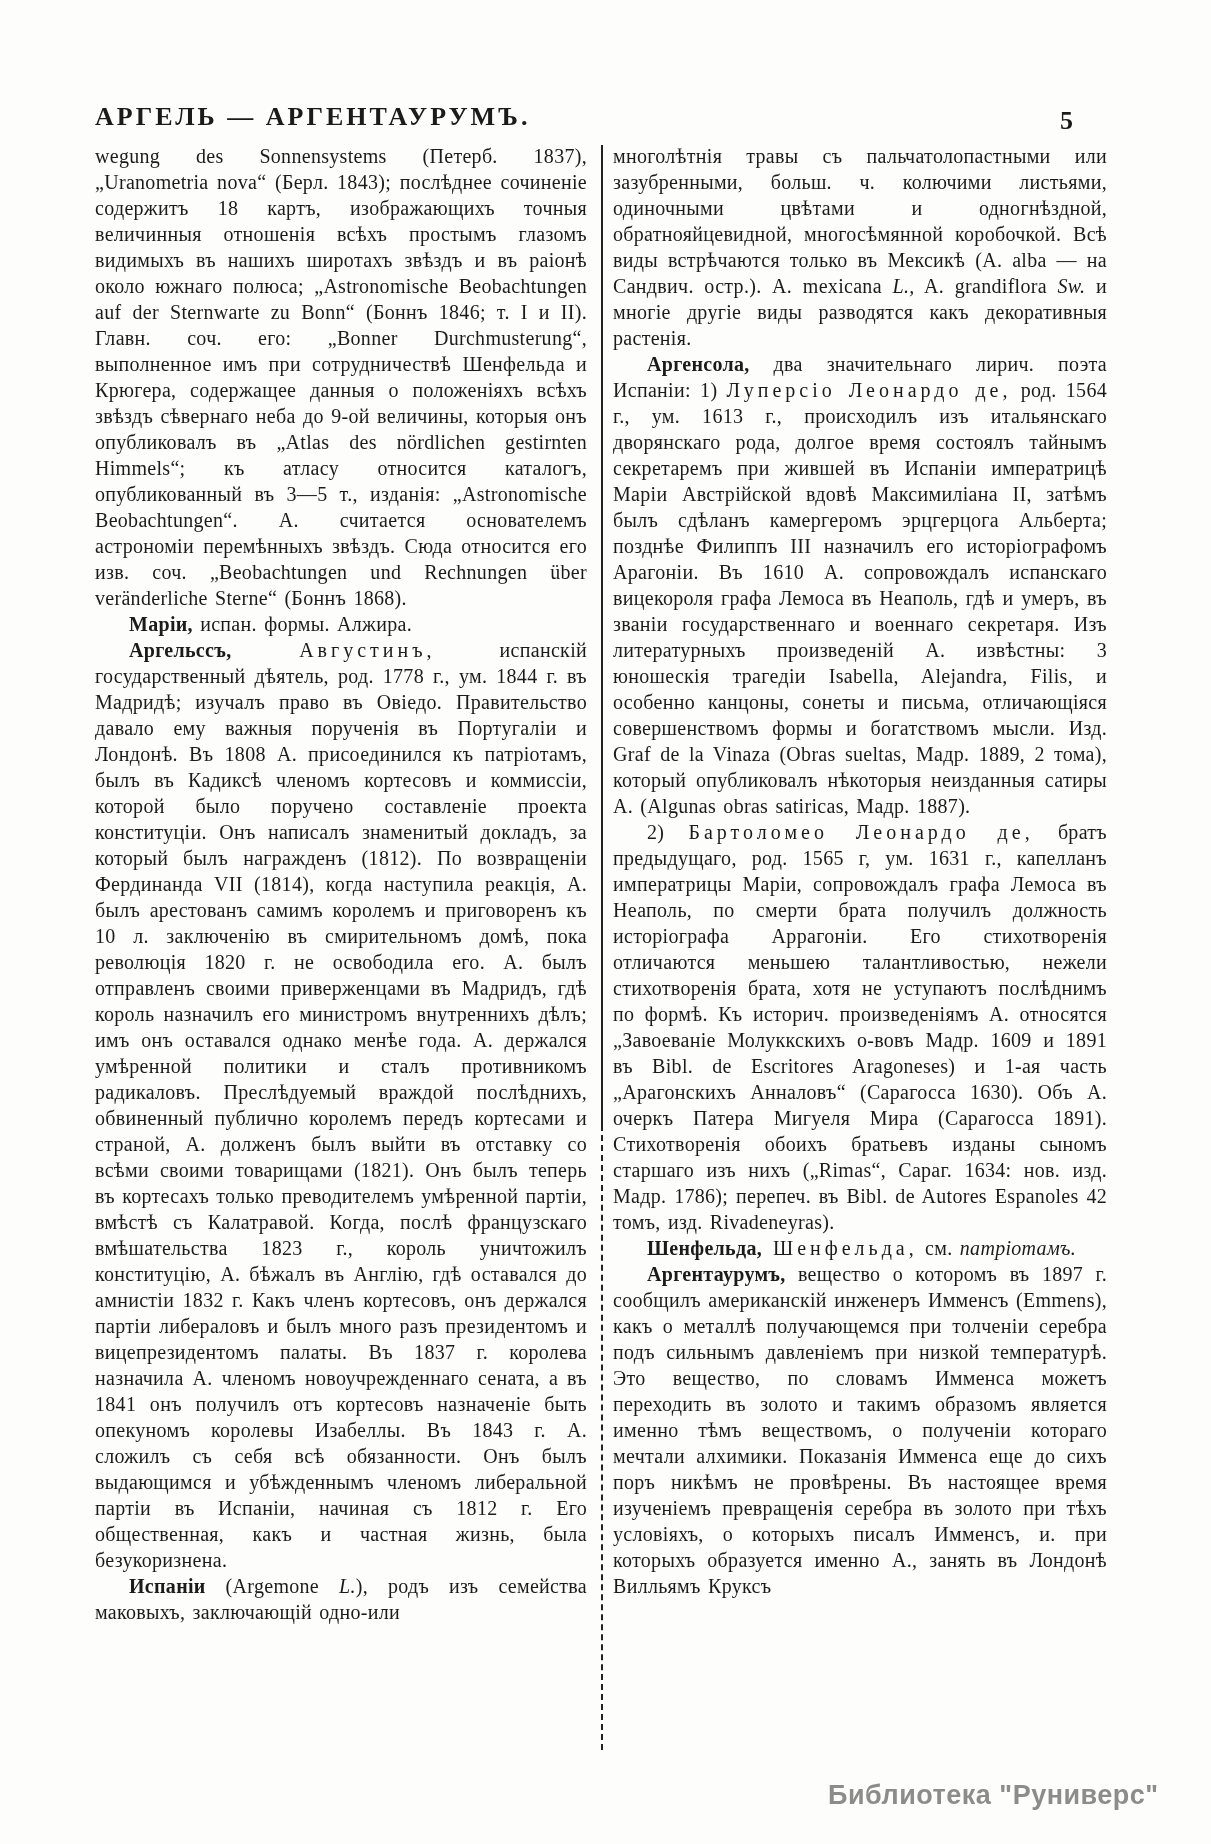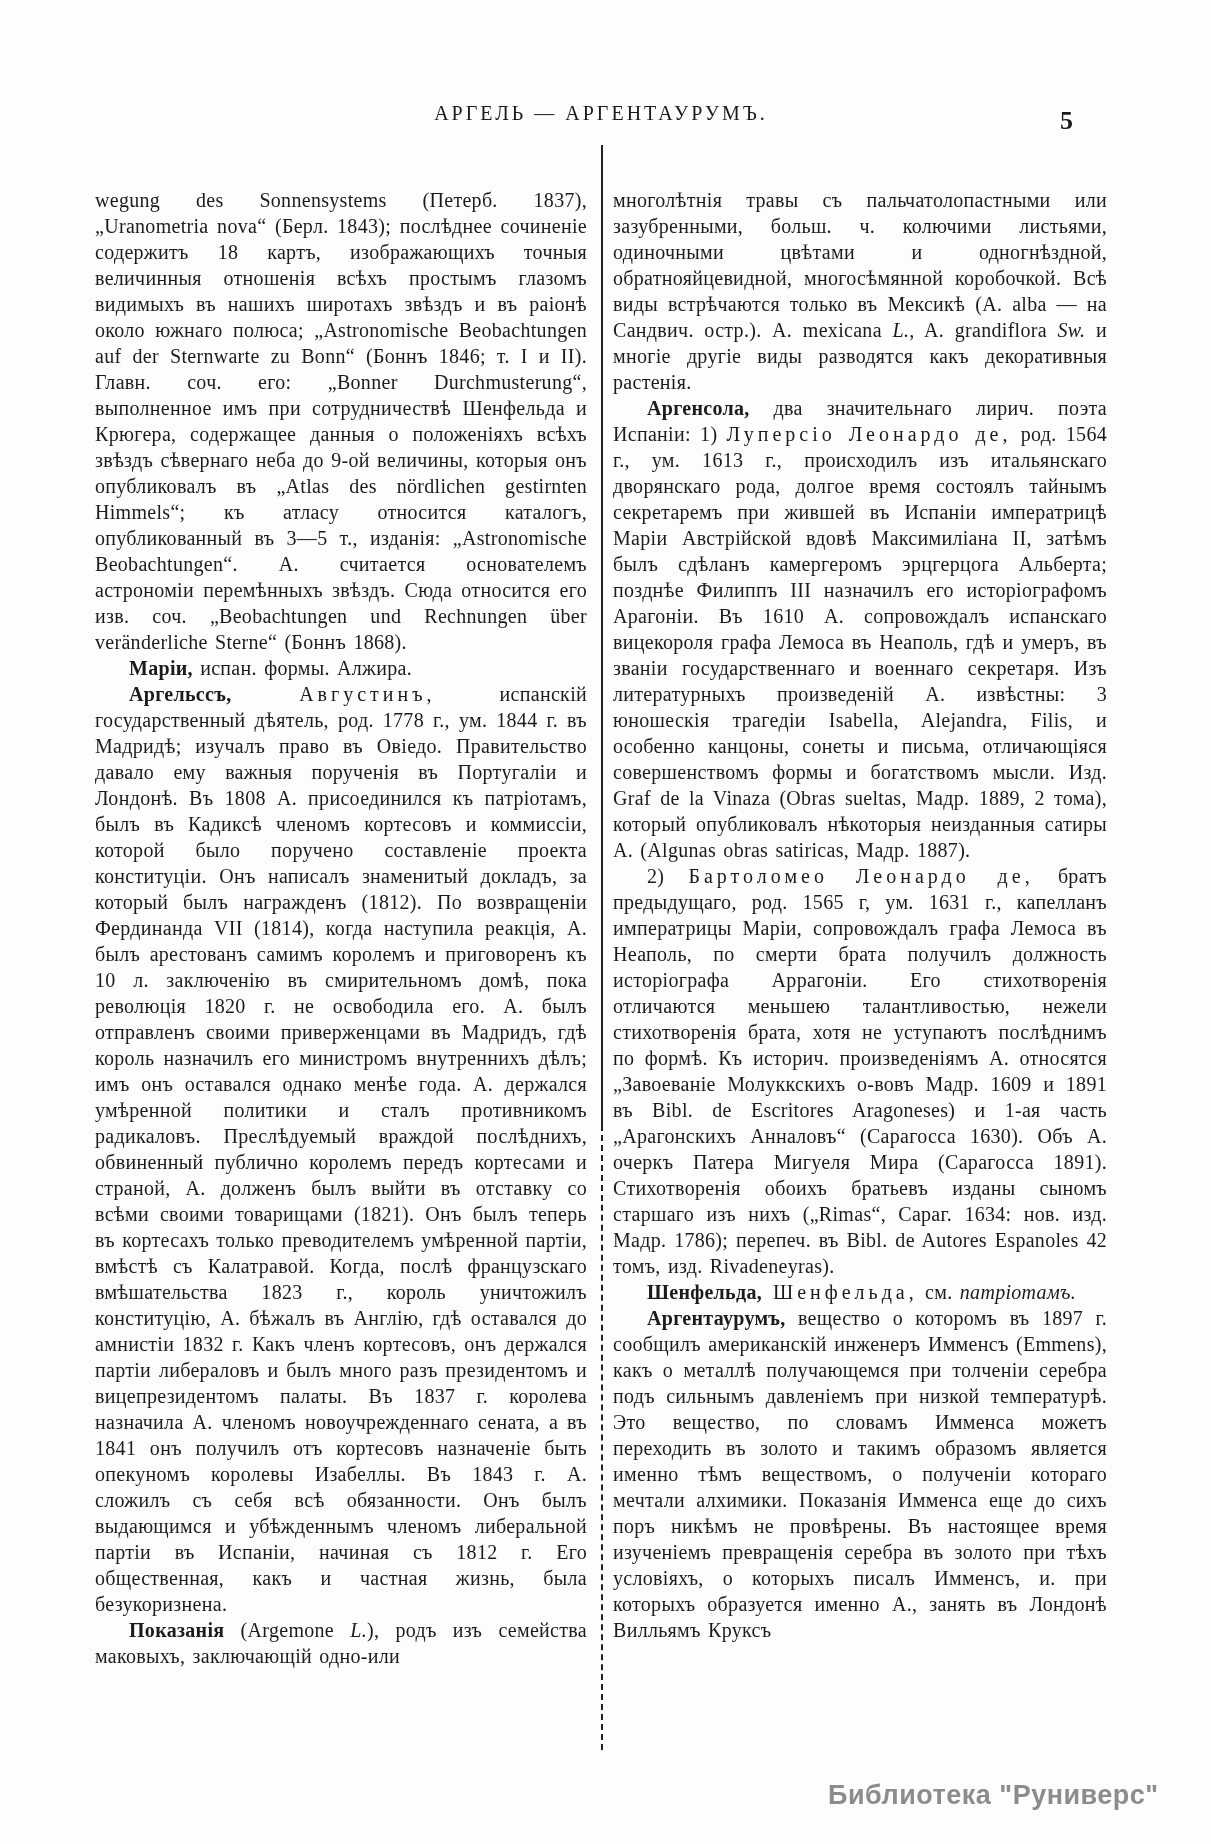--- a/index.html
+++ b/index.html
@@ -7,33 +7,33 @@
     position:relative;
     width:1211px;height:1844px;
     background:#fdfdfb;
     color:#1b1b1b;
     font-family:"Liberation Serif", "DejaVu Serif", serif;
     overflow:hidden;
     margin:0 auto;
   }
   .header-title{
     position:absolute;top:102px;left:95px;width:1012px;
-    text-align:center;
-    font-size:20px;letter-spacing:3px;font-weight:400;
+    text-align:left;
+    font-size:26px;letter-spacing:3px;font-weight:700;
     white-space:nowrap;
   }
   .page-num{
     position:absolute;top:106px;left:1060px;
     font-size:26px;font-weight:700;
   }
   .col{
     position:absolute;top:143px;
     font-size:20px;line-height:26px;
     text-align:justify;
-    letter-spacing:0.3px;word-spacing:2px;margin-top:44px;
+    letter-spacing:0.3px;word-spacing:2px;
   }
   .col.left{left:95px;width:492px;}
   .col.right{left:613px;width:494px;}
   .col p{margin:0;text-indent:34px;}
   .col p.cont{text-indent:0;}
   .hw{font-weight:700;}
   .sp{letter-spacing:4px;}
   .it{font-style:italic;}
   .divider{
     position:absolute;left:601px;top:145px;width:0;
@@ -57,21 +57,21 @@
 
   <div class="divider">
     <div class="seg-solid"></div>
     <div class="seg-dash"></div>
   </div>
 
   <div class="col left">
     <p class="cont"><span>wegung des Sonnensystems (Петерб. 1837), „Uranometria nova“ (Берл. 1843); послѣднее сочиненіе содержитъ 18 картъ, изображающихъ точныя величинныя отношенія всѣхъ простымъ глазомъ видимыхъ въ нашихъ широтахъ звѣздъ и въ раіонѣ около южнаго полюса; „Astronomische Beobachtungen auf der Sternwarte zu Bonn“ (Боннъ 1846; т. I и II). Главн. соч. его: „Bonner Durchmusterung“, выполненное имъ при сотрудничествѣ Шенфельда и Крюгера, содержащее данныя о положеніяхъ всѣхъ звѣздъ сѣвернаго неба до 9-ой величины, которыя онъ опубликовалъ въ „Atlas des nördlichen gestirnten Himmels“; къ атласу относится каталогъ, опубликованный въ 3—5 т., изданія: „Astronomische Beobachtungen“. А. считается основателемъ астрономіи перемѣнныхъ звѣздъ. Сюда относится его изв. соч. „Beobachtungen und Rechnungen über veränderliche Sterne“ (Боннъ 1868).</span></p>
     <p><span class="hw">Маріи,</span><span> испан. формы. Алжира.</span></p>
     <p><span class="hw">Аргельссъ,</span><span class="sp"> Августинъ,</span><span> испанскій государственный дѣятель, род. 1778 г., ум. 1844 г. въ Мадридѣ; изучалъ право въ Овіедо. Правительство давало ему важныя порученія въ Португаліи и Лондонѣ. Въ 1808 А. присоединился къ патріотамъ, былъ въ Кадиксѣ членомъ кортесовъ и коммиссіи, которой было поручено составленіе проекта конституціи. Онъ написалъ знаменитый докладъ, за который былъ награжденъ (1812). По возвращеніи Фердинанда VII (1814), когда наступила реакція, А. былъ арестованъ самимъ королемъ и приговоренъ къ 10 л. заключенію въ смирительномъ домѣ, пока революція 1820 г. не освободила его. А. былъ отправленъ своими приверженцами въ Мадридъ, гдѣ король назначилъ его министромъ внутреннихъ дѣлъ; имъ онъ оставался однако менѣе года. А. держался умѣренной политики и сталъ противникомъ радикаловъ. Преслѣдуемый враждой послѣднихъ, обвиненный публично королемъ передъ кортесами и страной, А. долженъ былъ выйти въ отставку со всѣми своими товарищами (1821). Онъ былъ теперь въ кортесахъ только преводителемъ умѣренной партіи, вмѣстѣ съ Калатравой. Когда, послѣ французскаго вмѣшательства 1823 г., король уничтожилъ конституцію, А. бѣжалъ въ Англію, гдѣ оставался до амнистіи 1832 г. Какъ членъ кортесовъ, онъ держался партіи либераловъ и былъ много разъ президентомъ и вицепрезидентомъ палаты. Въ 1837 г. королева назначила А. членомъ новоучрежденнаго сената, а въ 1841 онъ получилъ отъ кортесовъ назначеніе быть опекуномъ королевы Изабеллы. Въ 1843 г. А. сложилъ съ себя всѣ обязанности. Онъ былъ выдающимся и убѣжденнымъ членомъ либеральной партіи въ Испаніи, начиная съ 1812 г. Его общественная, какъ и частная жизнь, была безукоризнена.</span></p>
-    <p><span class="hw">Показанія</span><span> (Argemone </span><span class="it">L.</span><span>), родъ изъ семейства маковыхъ, заключающій одно-или</span></p>
+    <p><span class="hw">Испаніи</span><span> (Argemone </span><span class="it">L.</span><span>), родъ изъ семейства маковыхъ, заключающій одно-или</span></p>
   </div>
 
   <div class="col right">
     <p class="cont"><span>многолѣтнія травы съ пальчатолопастными или зазубренными, больш. ч. колючими листьями, одиночными цвѣтами и одногнѣздной, обратнояйцевидной, многосѣмянной коробочкой. Всѣ виды встрѣчаются только въ Мексикѣ (A. alba — на Сандвич. остр.). A. mexicana </span><span class="it">L.,</span><span> A. grandiflora </span><span class="it">Sw.</span><span> и многіе другіе виды разводятся какъ декоративныя растенія.</span></p>
     <p><span class="hw">Аргенсола,</span><span> два значительнаго лирич. поэта Испаніи: 1) </span><span class="sp">Луперсіо Леонардо де,</span><span> род. 1564 г., ум. 1613 г., происходилъ изъ итальянскаго дворянскаго рода, долгое время состоялъ тайнымъ секретаремъ при жившей въ Испаніи императрицѣ Маріи Австрійской вдовѣ Максимиліана II, затѣмъ былъ сдѣланъ камергеромъ эрцгерцога Альберта; позднѣе Филиппъ III назначилъ его исторіографомъ Арагоніи. Въ 1610 А. сопровождалъ испанскаго вицекороля графа Лемоса въ Неаполь, гдѣ и умеръ, въ званіи государственнаго и военнаго секретаря. Изъ литературныхъ произведеній А. извѣстны: 3 юношескія трагедіи Isabella, Alejandra, Filis, и особенно канцоны, сонеты и письма, отличающіяся совершенствомъ формы и богатствомъ мысли. Изд. Graf de la Vinaza (Obras sueltas, Мадр. 1889, 2 тома), который опубликовалъ нѣкоторыя неизданныя сатиры А. (Algunas obras satiricas, Мадр. 1887).</span></p>
     <p><span>2) </span><span class="sp">Бартоломео Леонардо де,</span><span> братъ предыдущаго, род. 1565 г, ум. 1631 г., капелланъ императрицы Маріи, сопровождалъ графа Лемоса въ Неаполь, по смерти брата получилъ должность исторіографа Аррагоніи. Его стихотворенія отличаются меньшею талантливостью, нежели стихотворенія брата, хотя не уступаютъ послѣднимъ по формѣ. Къ историч. произведеніямъ А. относятся „Завоеваніе Молуккскихъ о-вовъ Мадр. 1609 и 1891 въ Bibl. de Escritores Aragoneses) и 1-ая часть „Арагонскихъ Анналовъ“ (Сарагосса 1630). Объ А. очеркъ Патера Мигуеля Мира (Сарагосса 1891). Стихотворенія обоихъ братьевъ изданы сыномъ старшаго изъ нихъ („Rimas“, Сараг. 1634: нов. изд. Мадр. 1786); перепеч. въ Bibl. de Autores Espanoles 42 томъ, изд. Rivadeneyras).</span></p>
     <p><span class="hw">Шенфельда,</span><span class="sp"> Шенфельда,</span><span> см. </span><span class="it">патріотамъ.</span></p>
     <p><span class="hw">Аргентаурумъ,</span><span> вещество о которомъ въ 1897 г. сообщилъ американскій инженеръ Имменсъ (Emmens), какъ о металлѣ получающемся при толченіи серебра подъ сильнымъ давленіемъ при низкой температурѣ. Это вещество, по словамъ Имменса можетъ переходить въ золото и такимъ образомъ является именно тѣмъ веществомъ, о полученіи котораго мечтали алхимики. Показанія Имменса еще до сихъ поръ никѣмъ не провѣрены. Въ настоящее время изученіемъ превращенія серебра въ золото при тѣхъ условіяхъ, о которыхъ писалъ Имменсъ, и. при которыхъ образуется именно А., занять въ Лондонѣ Вилльямъ Круксъ</span></p>
   </div>
 

